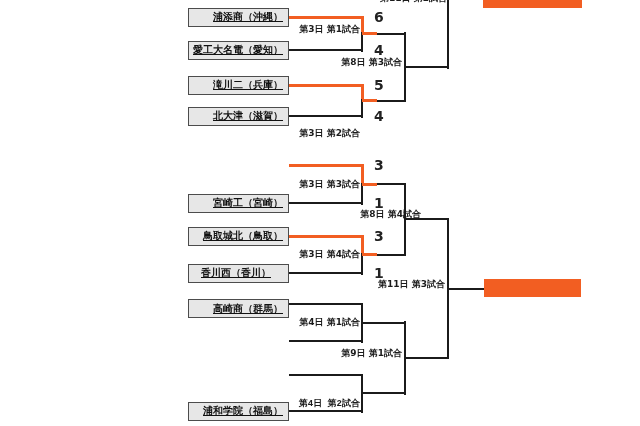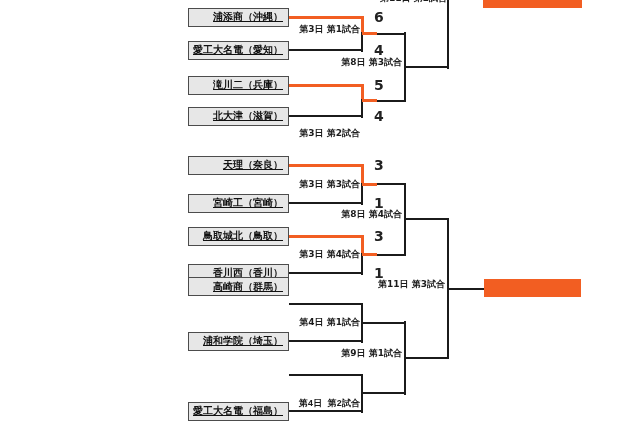--- a/index.html
+++ b/index.html
@@ -82,74 +82,68 @@
     <div class="vline" style="left: 361px; top: 99px; width: 2px; height: 18.5px;"></div>
     <div class="team-box" style="top: 106.5px;">
       <span class="team-name">北大津（滋賀）</span>
     </div>
     <div class="score" style="left: 374px; top: 108px;">4</div>
     <div class="hline orange" style="left: 362px; top: 99px; width: 15px; height: 3px;"></div>
     <div class="hline" style="left: 377px; top: 99.5px; width: 28px; height: 2px;"></div>
     <div class="match-label" style="left: 290px; width: 70px; top: 112px; margin-top: 16px;">第3日 第2試合</div>
     <div class="hline orange" style="left: 289px; top: 163.5px; width: 73px; height: 3px;"></div>
     <div class="vline orange" style="left: 360.5px; top: 163.5px; width: 3px; height: 22px;"></div>
-    <div class="team-box" style="top: 155.5px;">
-      <span class="team-name">天理（奈良）</span>
-    </div>
     <div class="score" style="left: 374px; top: 157px;">3</div>
     <div class="hline" style="left: 289px; top: 202px; width: 73px; height: 2px;"></div>
     <div class="vline" style="left: 361px; top: 182.5px; width: 2px; height: 22px;"></div>
     <div class="team-box" style="top: 193.5px; text-align: right;">
       <span class="team-name">宮崎工（宮崎）</span>
     </div>
     <div class="score" style="left: 374px; top: 195px;">1</div>
     <div class="hline orange" style="left: 362px; top: 182.5px; width: 15px; height: 3px;"></div>
     <div class="hline" style="left: 377px; top: 183px; width: 28px; height: 2px;"></div>
     <div class="match-label" style="left: 290px; width: 70px; top: 178.5px;">第3日 第3試合</div>
     <div class="hline orange" style="left: 289px; top: 234.5px; width: 73px; height: 3px;"></div>
     <div class="vline orange" style="left: 360.5px; top: 234.5px; width: 3px; height: 21.5px;"></div>
     <div class="team-box" style="top: 226.5px;">
       <span class="team-name">鳥取城北（鳥取）</span>
     </div>
     <div class="score" style="left: 374px; top: 228px;">3</div>
     <div class="hline" style="left: 289px; top: 272px; width: 73px; height: 2px;"></div>
     <div class="vline" style="left: 361px; top: 253px; width: 2px; height: 21.5px;"></div>
-    <div class="team-box" style="top: 263.5px;">
+    <div class="team-box" style="top: 263.5px; justify-content: center;">
       <span class="team-name">香川西（香川）</span>
     </div>
     <div class="score" style="left: 374px; top: 265px;">1</div>
     <div class="hline orange" style="left: 362px; top: 253px; width: 15px; height: 3px;"></div>
     <div class="hline" style="left: 377px; top: 253.5px; width: 28px; height: 2px;"></div>
     <div class="match-label" style="left: 290px; width: 70px; top: 249px;">第3日 第4試合</div>
     <div class="hline" style="left: 289px; top: 303px; width: 73px; height: 2px;"></div>
     <div class="vline" style="left: 361px; top: 302.5px; width: 2px; height: 21.5px;"></div>
-    <div class="team-box" style="top: 277px; padding-left: 44px;">
+    <div class="team-box" style="top: 299px; padding-left: 44px;">
       <span class="team-name">高崎商（群馬）</span>
     </div>
     <div class="hline" style="left: 289px; top: 340px; width: 73px; height: 2px;"></div>
     <div class="vline" style="left: 361px; top: 321px; width: 2px; height: 21.5px;"></div>
-    <div class="team-box" style="top: 331.5px;">
-      <span class="team-name">浦和学院（埼玉）</span>
-    </div>
     <div class="hline" style="left: 362px; top: 321.5px; width: 43px; height: 2px;"></div>
     <div class="match-label" style="left: 290px; width: 70px; top: 317px;">第4日 第1試合</div>
     <div class="hline" style="left: 289px; top: 374px; width: 73px; height: 2px;"></div>
     <div class="vline" style="left: 361px; top: 373.5px; width: 2px; height: 21px;"></div>
     <div class="hline" style="left: 289px; top: 410px; width: 73px; height: 2px;"></div>
     <div class="vline" style="left: 361px; top: 391.5px; width: 2px; height: 21px;"></div>
     <div class="team-box" style="top: 401.5px;">
-      <span class="team-name">愛工大名電（福島）</span>
+      <span class="team-name">浦和学院（福島）</span>
     </div>
     <div class="hline" style="left: 362px; top: 392px; width: 43px; height: 2px;"></div>
     <div class="match-label" style="left: 290px; width: 70px; top: 399px; font-family: Liberation Mono, monospace;">第4日 第2試合</div>
     <div class="vline" style="left: 404px; top: 32px; width: 2px; height: 70px;"></div>
     <div class="hline" style="left: 405px; top: 66px; width: 43px; height: 2px;"></div>
     <div class="match-label" style="left: 332px; width: 70px; top: 57px;">第8日 第3試合</div>
     <div class="vline" style="left: 404px; top: 182.5px; width: 2px; height: 73.5px;"></div>
     <div class="hline" style="left: 405px; top: 218.25px; width: 43px; height: 2px;"></div>
-    <div class="match-label" style="left: 332px; width: 70px; top: 209.25px;">第8日 第4試合</div>
+    <div class="match-label" style="left: 351px; width: 70px; top: 209.25px;">第8日 第4試合</div>
     <div class="vline" style="left: 404px; top: 321px; width: 2px; height: 73.5px;"></div>
     <div class="hline" style="left: 405px; top: 356.75px; width: 43px; height: 2px;"></div>
     <div class="match-label" style="left: 332px; width: 70px; top: 347.75px;">第9日 第1試合</div>
     <div class="vline" style="left: 447px; top: -7.5px; width: 2px; height: 76px;"></div>
     <div class="vline" style="left: 447px; top: 217.75px; width: 2px; height: 141.5px;"></div>
     <div class="hline" style="left: 448px; top: 287.5px; width: 36px; height: 2px;"></div>
   </div>
 
 </body></html>

